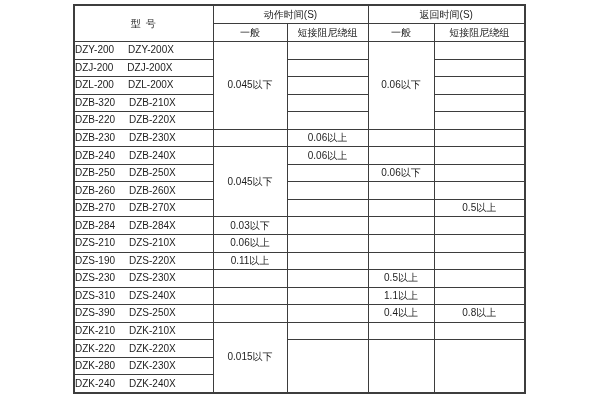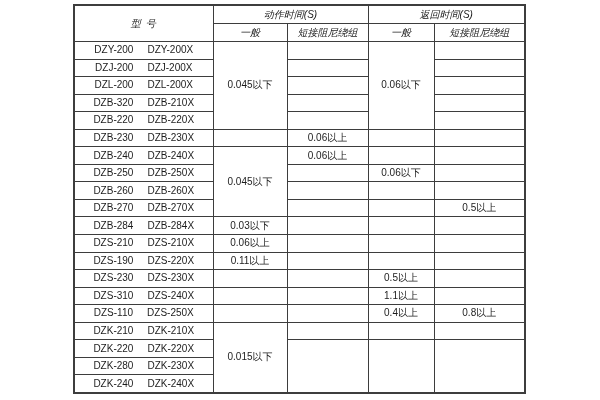--- a/index.html
+++ b/index.html
@@ -33,26 +33,25 @@
     border: 1px solid #3d3d3d;
     padding: 0;
     text-align: center;
     vertical-align: middle;
     font-size: 10px;
     font-weight: normal;
     line-height: 1;
     overflow: hidden;
     white-space: nowrap;
   }
-  thead th { height: 17px; font-style: italic; }
+  thead th { height: 17px; }
   .model-cell { height: 16px; }
   .model-label { white-space: pre; letter-spacing: 1px; }
   .model-wrap {
     display: flex;
-    justify-content: center;
     align-items: center;
     gap: 14px;
   }
   .value-cell { color: #1c1c1c; }
 </style>
 </head>
 <body>
 
 <div class="table-wrap">
   <table class="spec">
@@ -242,21 +241,21 @@
             </div>
           </td>
           <td class="value-cell"></td>
           <td class="value-cell"></td>
           <td class="value-cell">1.1以上</td>
           <td class="value-cell"></td>
         </tr>
         <tr>
           <td class="model-cell">
             <div class="model-wrap">
-              <span>DZS-110</span>
+              <span>DZS-390</span>
               <span>DZS-250X</span>
             </div>
           </td>
           <td class="value-cell"></td>
           <td class="value-cell"></td>
           <td class="value-cell">0.4以上</td>
           <td class="value-cell">0.8以上</td>
         </tr>
         <tr>
           <td class="model-cell">

